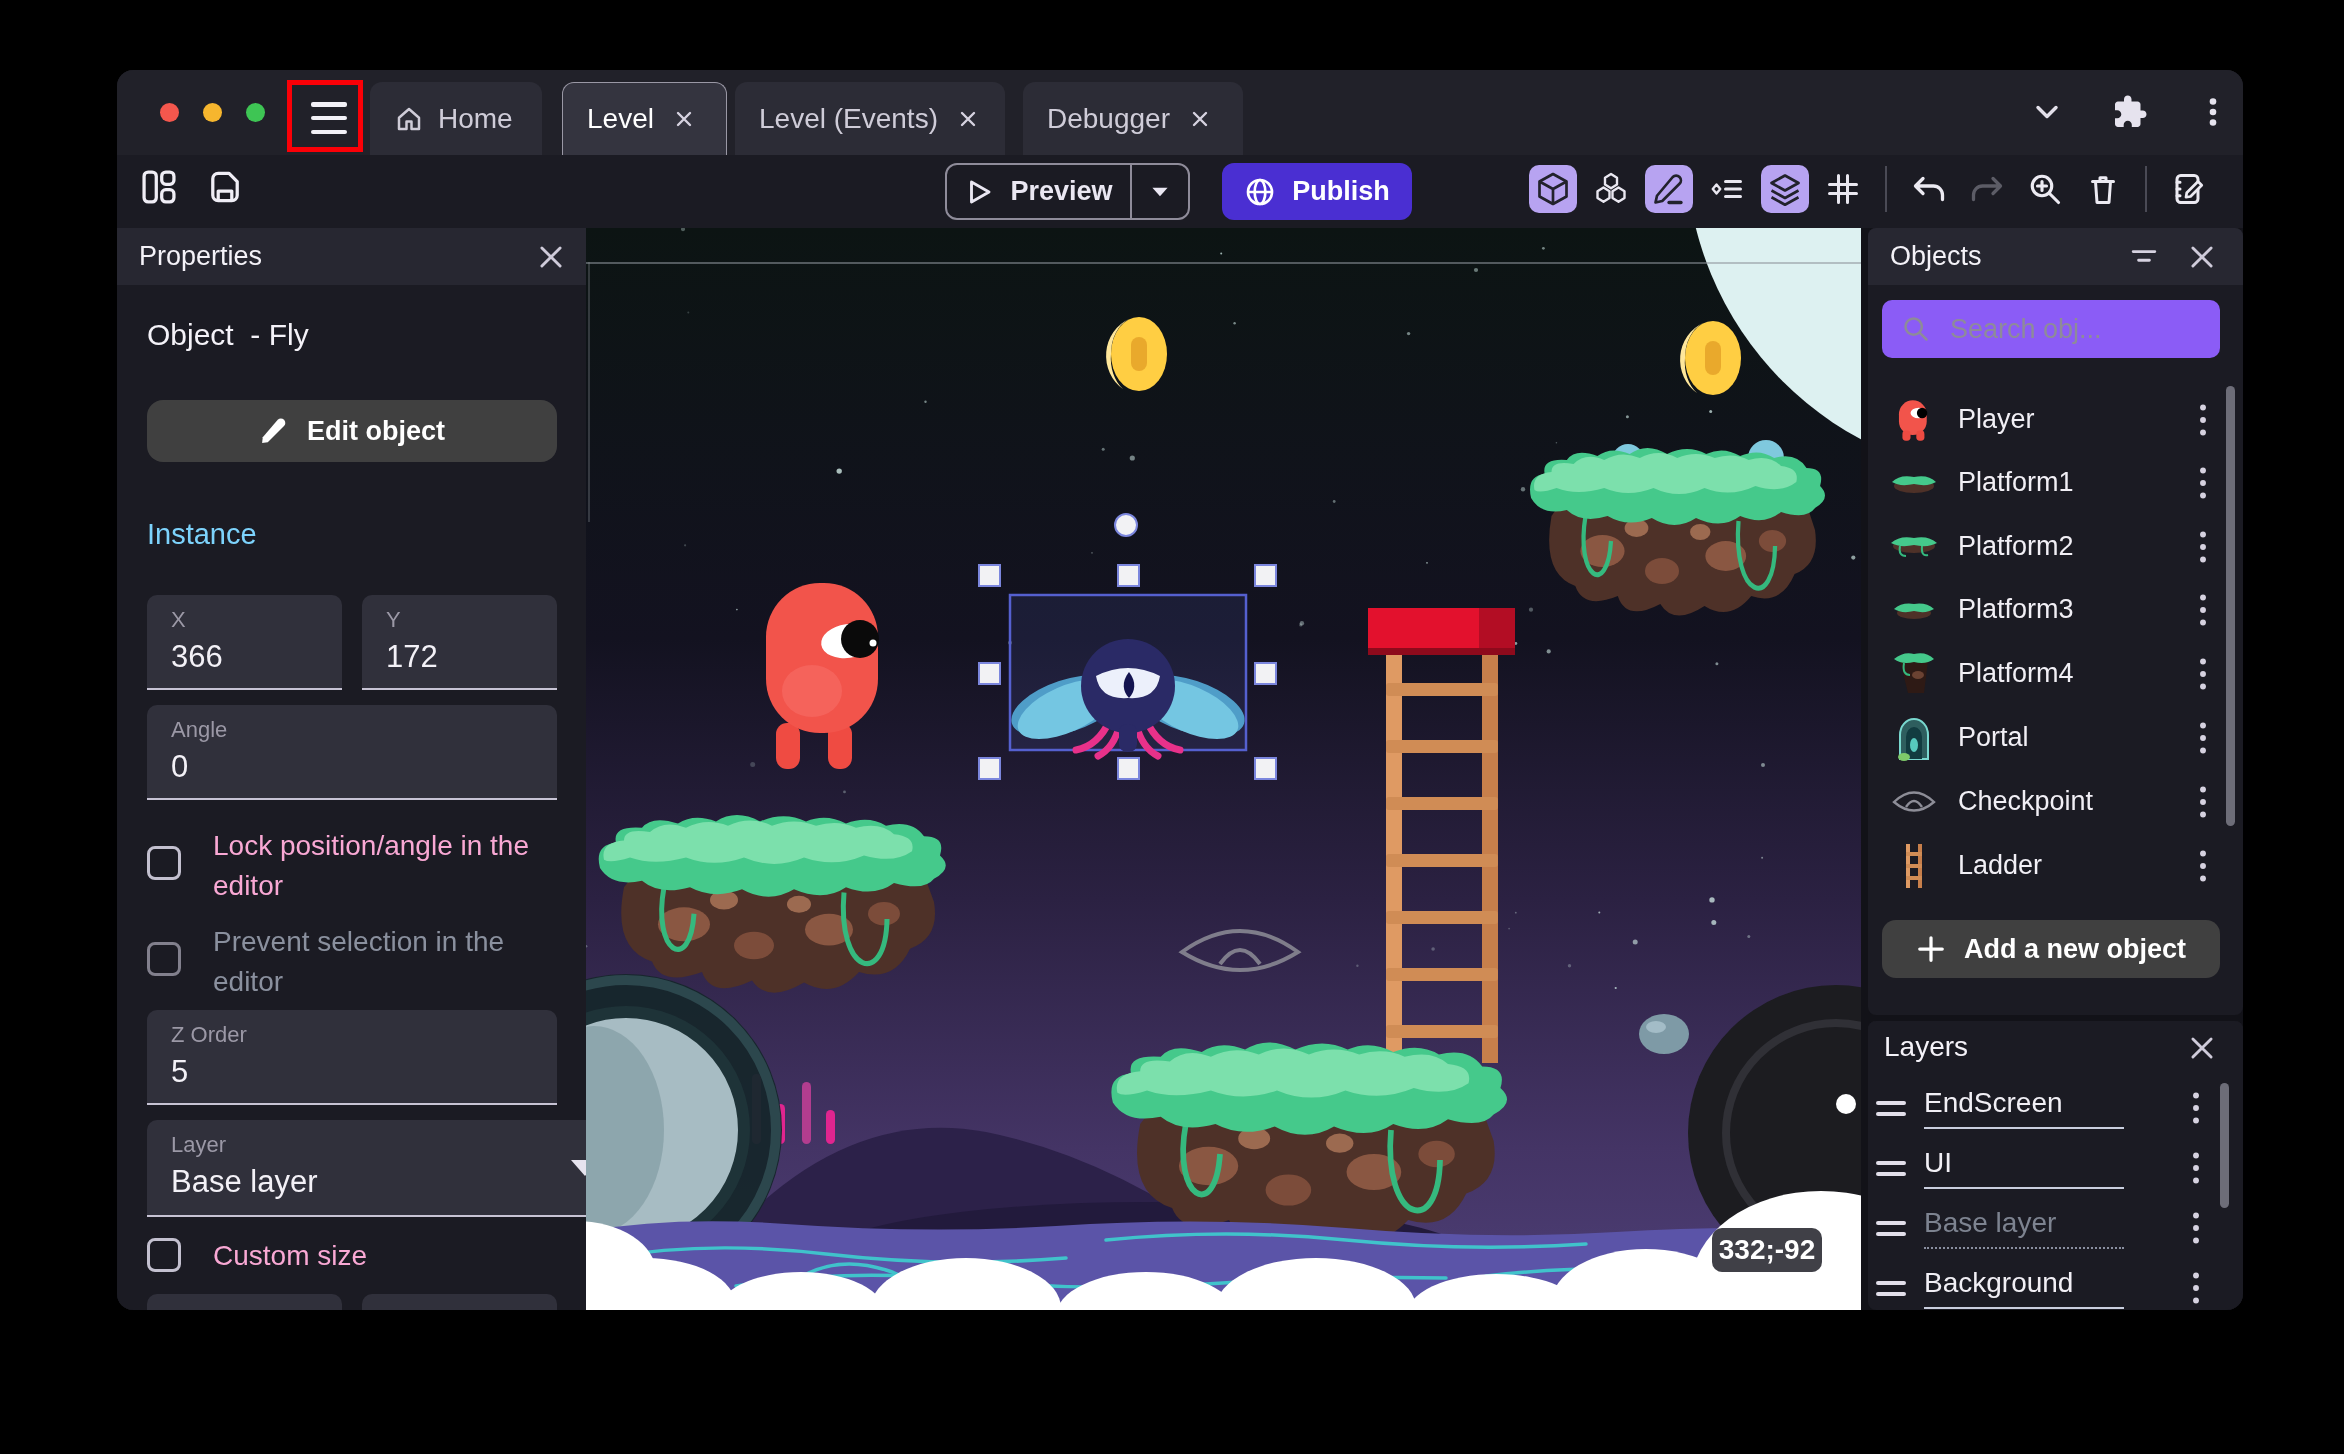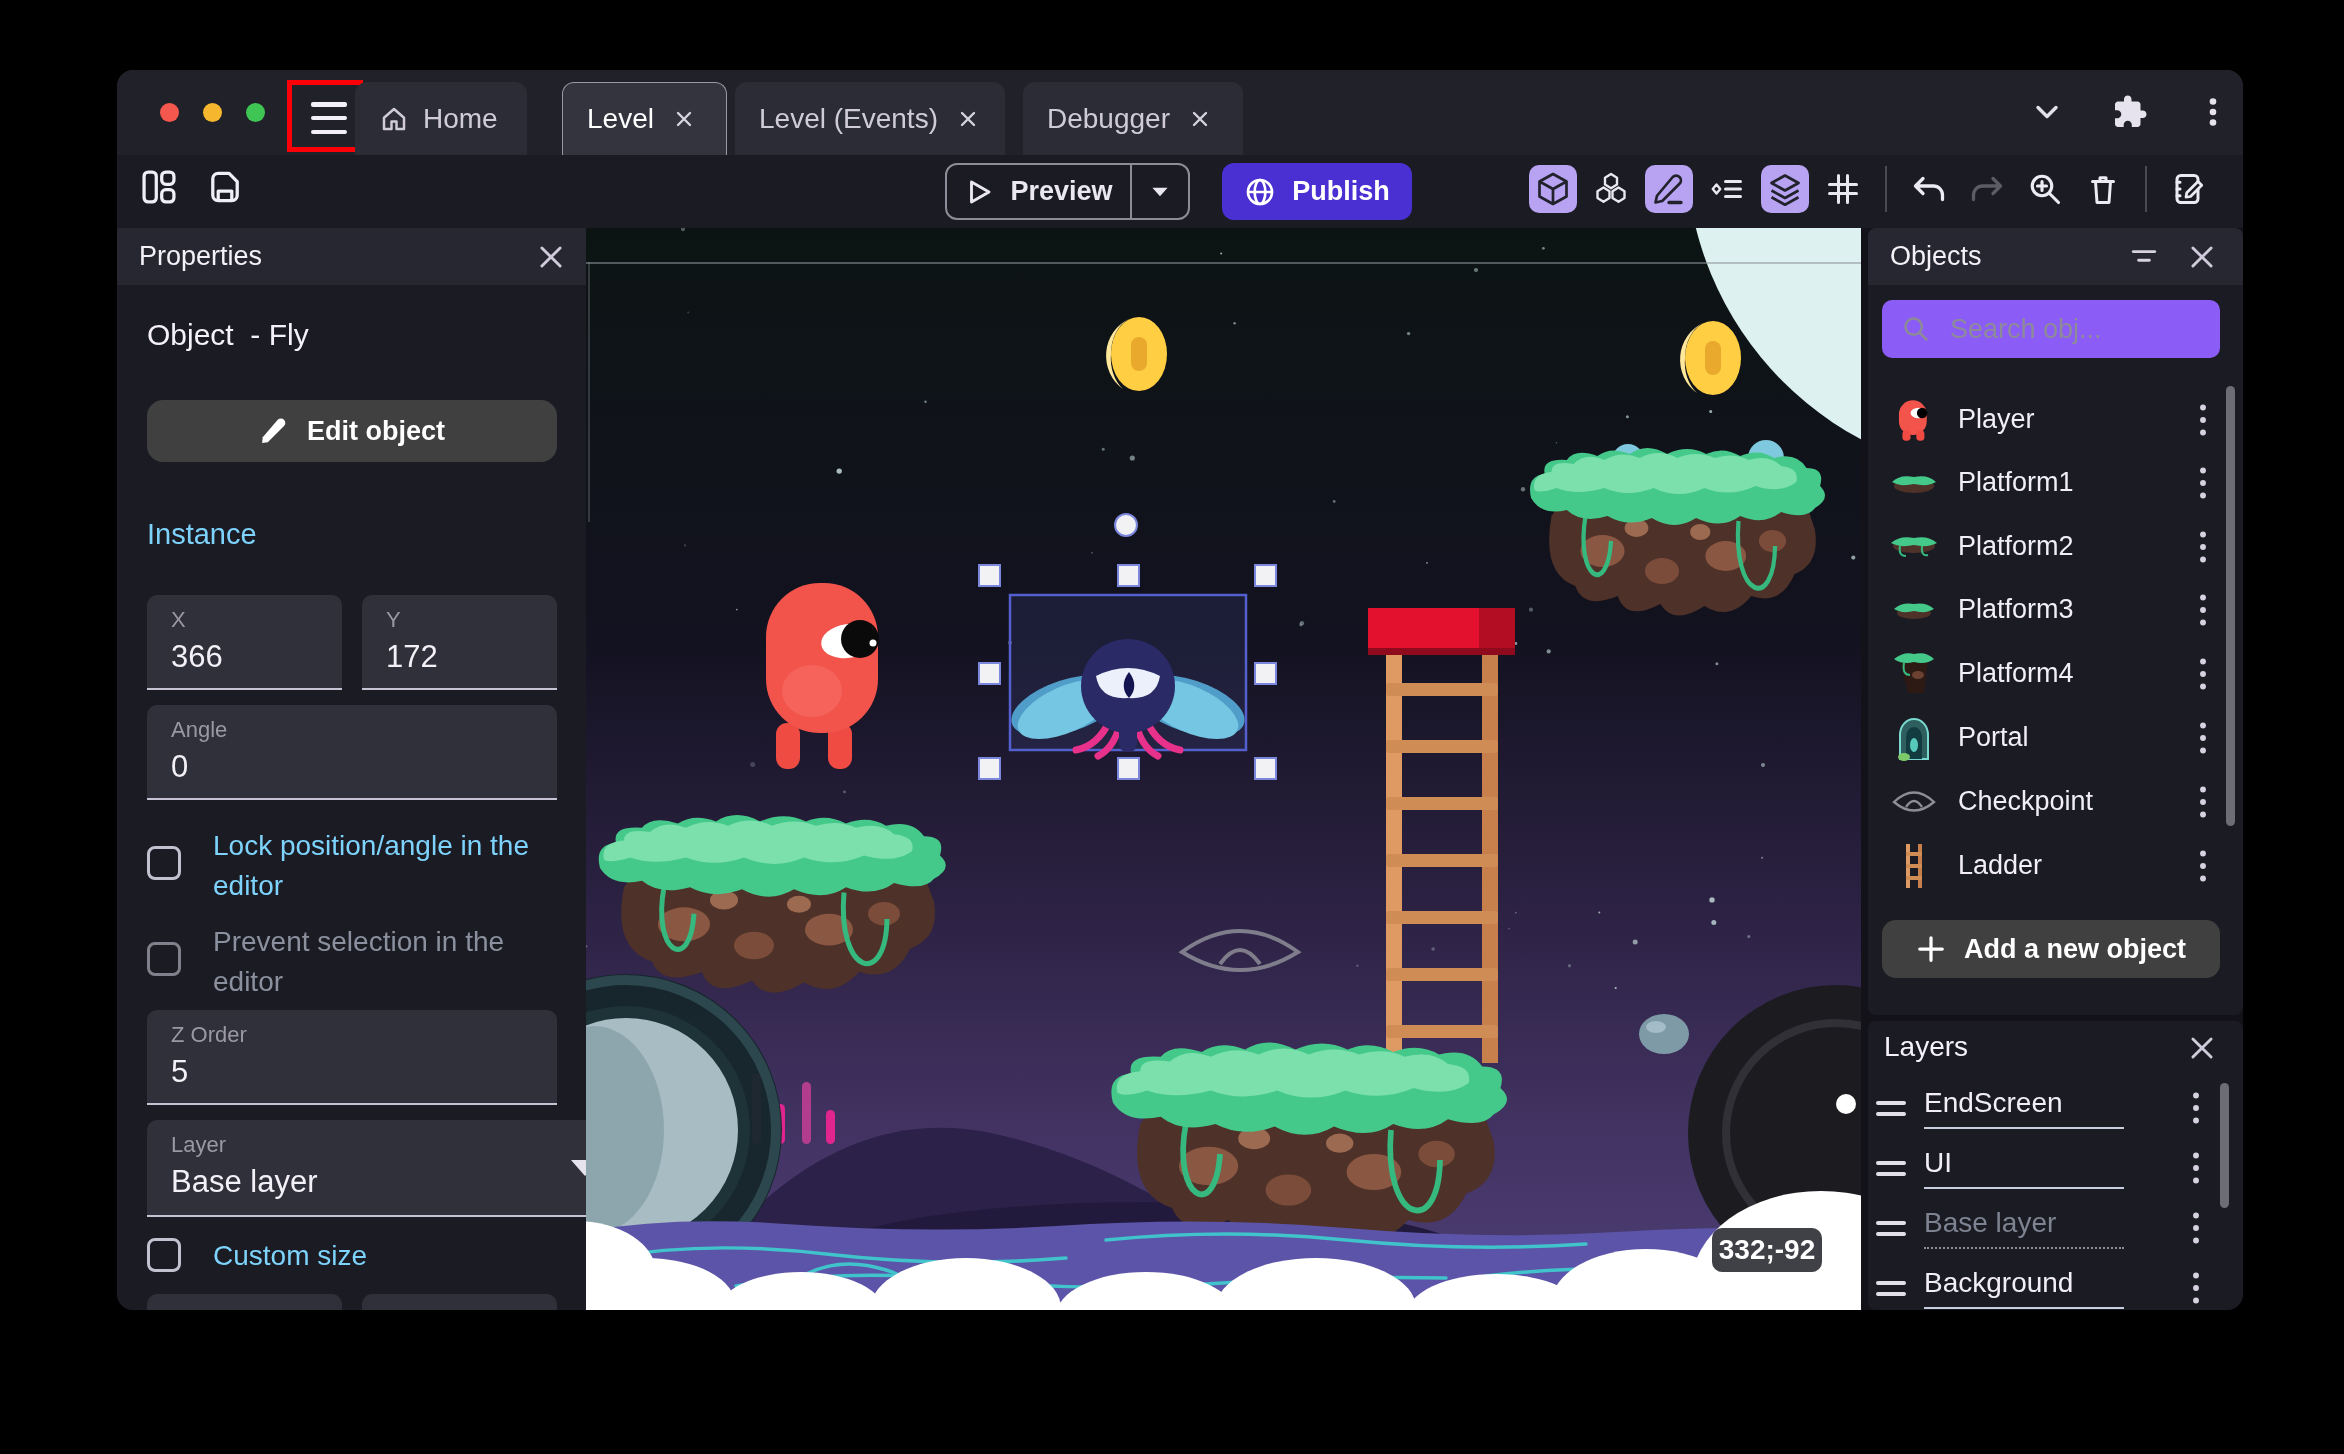--- a/index.html
+++ b/index.html
@@ -42,21 +42,21 @@
   .px{position:absolute;}
   .obj-label{font-size:30px;color:#f4f2f8;white-space:pre;}
   .purple-btn{background:#404040;border-radius:16px;display:flex;align-items:center;justify-content:center;gap:18px;
     color:#fff;font-weight:bold;font-size:27px;cursor:pointer;}
   .section-h{font-size:29px;color:#7dd3fc;}
   .field{position:absolute;background:#30303b;border-radius:10px 10px 0 0;border-bottom:2px solid #c7c3d4;cursor:text;}
   .field .flabel{position:absolute;left:24px;top:12px;font-size:22px;color:#9b98a6;}
   .field .fvalue{position:absolute;left:24px;top:44px;font-size:31px;color:#f3f1f7;}
   .checkbox{position:absolute;width:34px;height:34px;border:3px solid #c3c0cf;border-radius:8px;cursor:pointer;}
   .checkbox.dim{border-color:#82808d;}
-  .chk-label{position:absolute;font-size:28px;line-height:40px;color:#7dd3fc;width:320px;}
+  .chk-label{position:absolute;font-size:28px;line-height:40px;color:#f9a8d4;width:320px;}
   .chk-label.dim{color:#8a909e;}
   .select-caret{position:absolute;right:26px;top:40px;width:0;height:0;border-left:14px solid transparent;
     border-right:14px solid transparent;border-top:16px solid #e6e3ee;}
   
   .canvas{position:absolute;left:469px;top:0;width:1275px;height:1082px;overflow:hidden;background:#0c1113;}
   .coord-badge{position:absolute;left:1126px;top:1000px;width:110px;height:44px;background:rgba(22,22,30,0.82);
     border-radius:10px;color:#fff;font-weight:bold;font-size:28px;display:flex;align-items:center;justify-content:center;}
   
   .rightcol{position:absolute;left:1751px;top:0;width:375px;height:1082px;}
   .objects-panel{left:0;top:0;width:375px;height:787px;}
@@ -89,21 +89,21 @@
     <div class="traffic t-green"></div>
 
     <div class="hamburger-box">
       <div class="hamburger">
           <div></div>
           <div></div>
           <div></div>
         </div>
     </div>
 
-    <div class="tab" style="left:238px;width:172px;text-align:center;">
+    <div class="tab" style="left:253px;width:172px;text-align:center;">
       <svg width="30" height="30" viewBox="0 0 24 24">
           <path d="M4 11 L12 4 L20 11 V20 H14 V14 H10 V20 H4 Z" fill="none" stroke="#cfccd8" stroke-width="2" stroke-linejoin="round"></path>
         </svg>
       <span>Home</span>
     </div>
     <div class="tab active" style="left:445px;width:165px;">
       <span>Level</span>
       <svg class="close" viewBox="0 0 20 20">
           <path d="M4 4 L16 16 M16 4 L4 16" stroke="#d6d2e0" stroke-width="2.4" stroke-linecap="round"></path>
         </svg>

